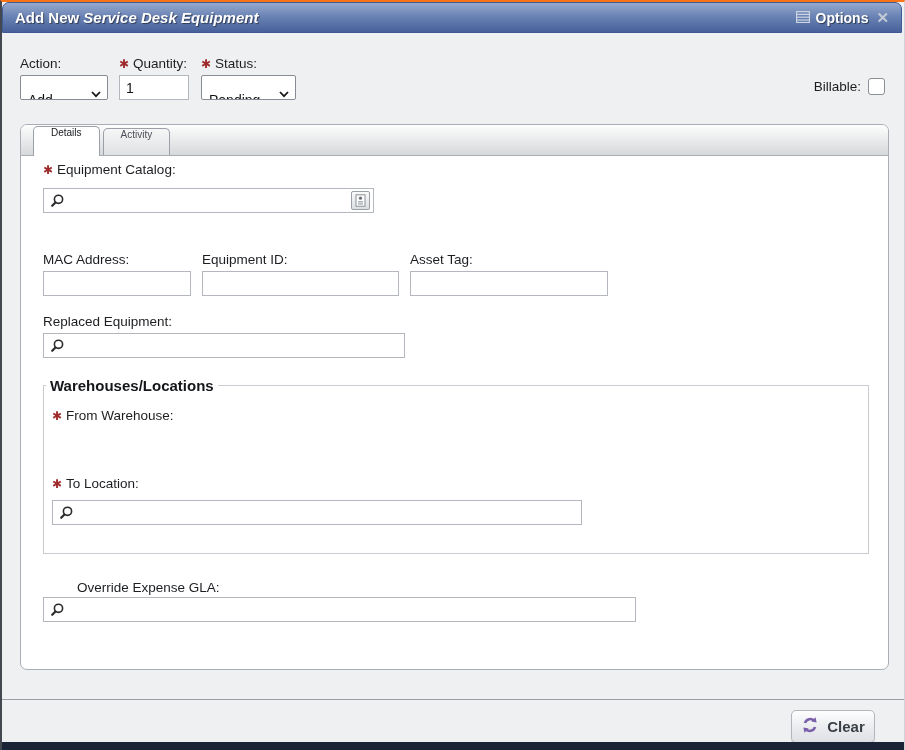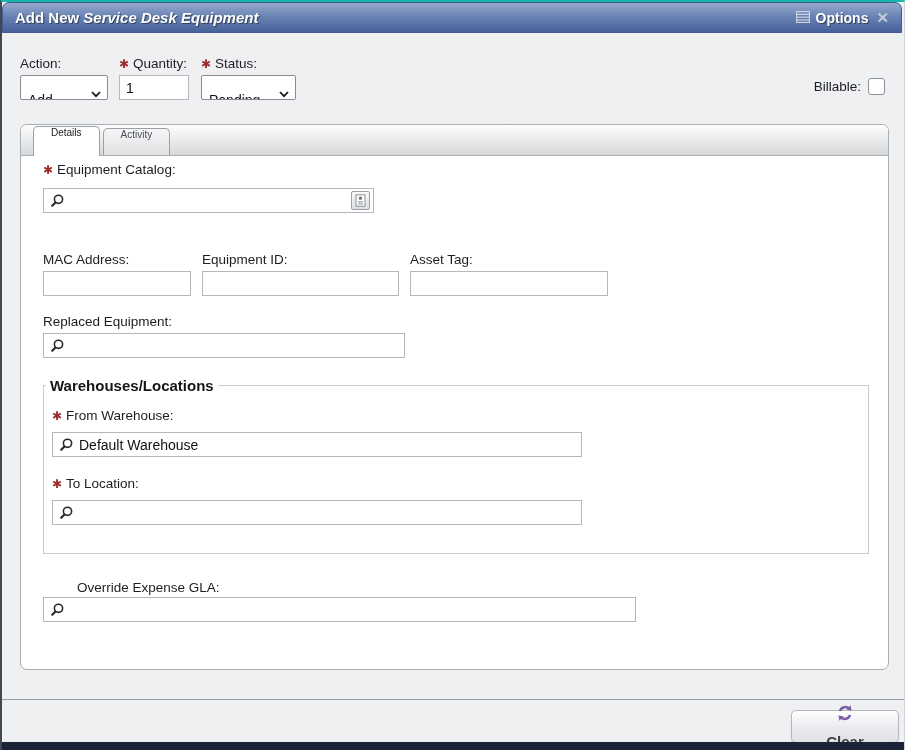--- a/index.html
+++ b/index.html
@@ -2,21 +2,21 @@
 <html><head>
 <meta charset="utf-8">
 <style>
   * { margin:0; padding:0; }
   html,body { background:#ffffff; }
   body { font-family:"Liberation Sans", sans-serif; }
 
   .frame {
     position:relative; width:905px; height:750px;
     background:#eff0f2; overflow:hidden;
-    border-left:2px solid #43474f; border-top:2px solid #14b8a6; border-right:1px solid #cfd2d6;
+    border-left:2px solid #43474f; border-top:2px solid #f97316; border-right:1px solid #cfd2d6;
     box-sizing:border-box;
   }
   .bottom-bar { position:absolute; left:0; top:740px; width:905px; height:10px; background:#1b2437; }
 
   
   .titlebar {
     position:absolute; left:0; top:0; width:900px; height:31px;
     background:linear-gradient(#97aacd, #6b84b5 45%, #46619b);
     border:1px solid #3f5a94; border-radius:7px 7px 0 0; box-sizing:border-box;
     display:flex; align-items:center; padding:0 12px; color:#fff;
@@ -221,29 +221,20 @@
       <input style="">
     </div>
 
     <fieldset class="ws">
       <legend>Warehouses/Locations</legend>
 
       <div class="lbl" style="left:8px; top:14px;">
           <span class="req">✱</span>
           <span>From Warehouse:</span>
         </div>
-      <div class="search-field" style="left:8px; top:38px; width:530px;">
-        <span class="search-glyph">
-          <svg width="16" height="16" viewBox="0 0 16 16">
-              <circle cx="9.5" cy="6.3" r="4.1" fill="none" stroke="#2b2b2b" stroke-width="1.6"></circle>
-              <line x1="6.5" y1="9.5" x2="3.2" y2="12.8" stroke="#2b2b2b" stroke-width="2.2" stroke-linecap="round"></line>
-            </svg>
-        </span>
-        <input value="Default Warehouse" style="">
-      </div>
 
       <div class="lbl" style="left:8px; top:82px;">
           <span class="req">✱</span>
           <span>To Location:</span>
         </div>
       <div class="search-field" style="left:8px; top:106px; width:530px;">
         <span class="search-glyph">
           <svg width="16" height="16" viewBox="0 0 16 16">
               <circle cx="9.5" cy="6.3" r="4.1" fill="none" stroke="#2b2b2b" stroke-width="1.6"></circle>
               <line x1="6.5" y1="9.5" x2="3.2" y2="12.8" stroke="#2b2b2b" stroke-width="2.2" stroke-linecap="round"></line>
@@ -263,21 +254,21 @@
             <line x1="6.5" y1="9.5" x2="3.2" y2="12.8" stroke="#2b2b2b" stroke-width="2.2" stroke-linecap="round"></line>
           </svg>
       </span>
       <input style="">
     </div>
   </div>
 
   <div class="footer-divider"></div>
 
 
-  <button class="btn" style="left:789px; top:708px; width:108px; height:33px;flex-direction:column;">
+  <button class="btn" style="left:789px; top:708px; width:84px; height:33px;">
     <span>
       <svg width="18" height="18" viewBox="0 0 18 18">
         <path d="M4 7 A5.5 5.5 0 0 1 13.6 5.2" fill="none" stroke="#7a5fa9" stroke-width="2.6"></path>
         <polygon points="14.6,1.2 15.6,6.6 10.4,5.6" fill="#7a5fa9"></polygon>
         <path d="M14 11 A5.5 5.5 0 0 1 4.4 12.8" fill="none" stroke="#7a5fa9" stroke-width="2.6"></path>
         <polygon points="3.4,16.8 2.4,11.4 7.6,12.4" fill="#7a5fa9"></polygon>
       </svg>
     </span>
     <span>Clear</span>
   </button>

